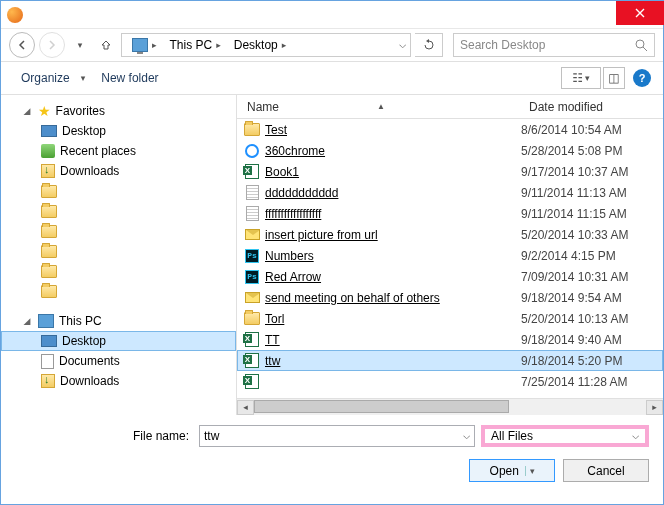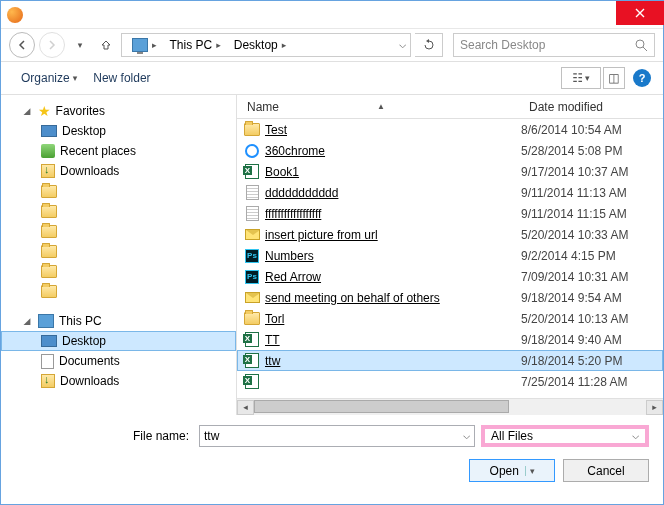--- a/index.html
+++ b/index.html
@@ -16,21 +16,21 @@
 .sqbtn { width: 22px; height: 22px; display: flex; align-items: center; justify-content: center; color:#666; }
 .crumb { flex: 1; height: 24px; border: 1px solid #ccc; display: flex; align-items: center; padding: 0 4px; gap: 1px; background:#fff; }
 .crumb-seg { padding: 2px 6px; display: flex; align-items: center; gap: 4px; }
 .crumb-chev { color:#555; font-size:9px; }
 .monitor-icon { width:16px; height:14px; background:#5aa0d8; border:1px solid #3b77a8; position:relative;}
 .monitor-icon::after{content:"";position:absolute;bottom:-3px;left:4px;width:6px;height:2px;background:#888;}
 .refresh-area { width: 28px; height:24px; border:1px solid #ccc; border-left:none; display:flex; align-items:center; justify-content:center; color:#555; margin-right:6px;}
 .searchbox { width: 202px; height:24px; border:1px solid #ccc; display:flex; align-items:center; padding:0 6px; color:#888; }
 .searchbox span { flex:1; }
 .toolbar { height: 34px; border-bottom:1px solid #e0e0e0; border-top:1px solid #e0e0e0; display:flex; align-items:center; padding:0 12px; background:#fff; }
-.toolbtn { padding:4px 8px; color:#1e395b; display:flex; align-items:center; gap:3px; }
+.toolbtn { padding:4px 8px; color:#1e395b; display:flex; align-items:center; gap:11px; }
 .toolbar-right { margin-left:auto; display:flex; gap:2px; align-items:center;}
 .viewctl { width:40px; height:22px; border:1px solid #c0c0c0; display:flex; align-items:center; justify-content:center; gap:2px; color:#555; font-size:11px;}
 .sqicon { width:22px; height:22px; border:1px solid #c0c0c0; display:flex; align-items:center; justify-content:center; color:#555;}
 .help { width:18px; height:18px; border-radius:50%; background:#1979ca; color:#fff; display:flex; align-items:center; justify-content:center; font-weight:bold; font-size:11px; margin-left:6px;}
 .main { flex:1; display:flex; min-height:0; }
 .sidebar { width:236px; border-right:1px solid #e0e0e0; overflow:hidden; padding:6px 0; position:relative;}
 .sidebar::after{content:"";position:absolute;right:0;top:0;bottom:0;width:16px;}
 .tree-item { display:flex; align-items:center; gap:5px; padding:2px 0 2px 20px; height:20px; white-space:nowrap;}
 .tree-item.lvl1 { padding-left: 40px; }
 .tree-item.sel { background:#cde8ff; border:1px solid #7ab7e8; padding-left:39px; }
@@ -53,21 +53,21 @@
 .row { display:flex; align-items:center; height:21px; padding-left:6px; }
 .row.sel { background:#cde8ff; border:1px solid #7ab7e8; padding-left:5px; }
 .row .ic { width:18px; height:16px; display:flex; align-items:center; justify-content:center; flex-shrink:0; margin-right:4px;}
 .row .nm { width:256px; white-space:nowrap; overflow:hidden;text-decoration:underline; }
 .row .dt { flex:1; color:#444; white-space:nowrap;}
 .xls-icon { width:14px; height:15px; background:#fff; border:1px solid #1e7145; position:relative;}
 .xls-icon::before{content:"X";position:absolute;left:-3px;top:1px;background:#1e7145;color:#fff;font-size:8px;font-weight:bold;width:9px;height:9px;text-align:center;line-height:9px;}
 .txt-icon { width:13px;height:15px;background:#fff;border:1px solid #aaa;background-image:repeating-linear-gradient(#fff,#fff 2px,#ccc 2px,#ccc 3px);}
 .mail-icon { width:15px;height:11px;background:#ffe477;border:1px solid #c9a227;position:relative;}
 .mail-icon::after{content:"";position:absolute;top:0;left:0;border-left:7px solid transparent;border-right:7px solid transparent;border-top:5px solid #c9a227;opacity:.5;}
-.ps-icon{width:14px;height:14px;background:#001d26;color:#31c5f0;font-size:8px;font-weight:bold;display:flex;align-items:center;justify-content:center;border:1px solid #31c5f0;}
+.ps-icon{width:14px;height:14px;background:#001d26;color:#31c5f0;font-size:8px;font-weight:bold;display:flex;align-items:center;justify-content:center;border:1px solid #31c5f0;font-family:Liberation Mono, monospace;}
 .ie-icon{width:14px;height:14px;border-radius:50%;background:#fff;border:2px solid #1e90ff;position:relative;}
 .hscroll { height:17px; border-top:1px solid #e0e0e0; display:flex; align-items:center; background:#f0f0f0;}
 .hscroll .arrow{width:17px;height:15px;background:#e8e8e8;border:1px solid #ccc;display:flex;align-items:center;justify-content:center;color:#555;font-size:9px;}
 .hscroll .track{flex:1;height:15px;position:relative;}
 .hscroll .thumb{position:absolute;left:0;top:0;height:13px;width:65%;background:#cdcdcd;border:1px solid #aaa;}
 .bottom { padding:10px 14px 22px; }
 .fnrow { display:flex; align-items:center; gap:6px; margin-bottom:12px;}
 .fnlabel { width:178px; text-align:right; padding-right:4px;}
 .fninput { flex:1; height:22px; border:1px solid #abadb3; padding:0 4px; display:flex; align-items:center; justify-content:space-between; background:#fff;}
 .ftype { width:168px; height:22px; border:4px solid #f9a8d4; display:flex; align-items:center; justify-content:space-between; padding:0 6px; background:#fff;}

